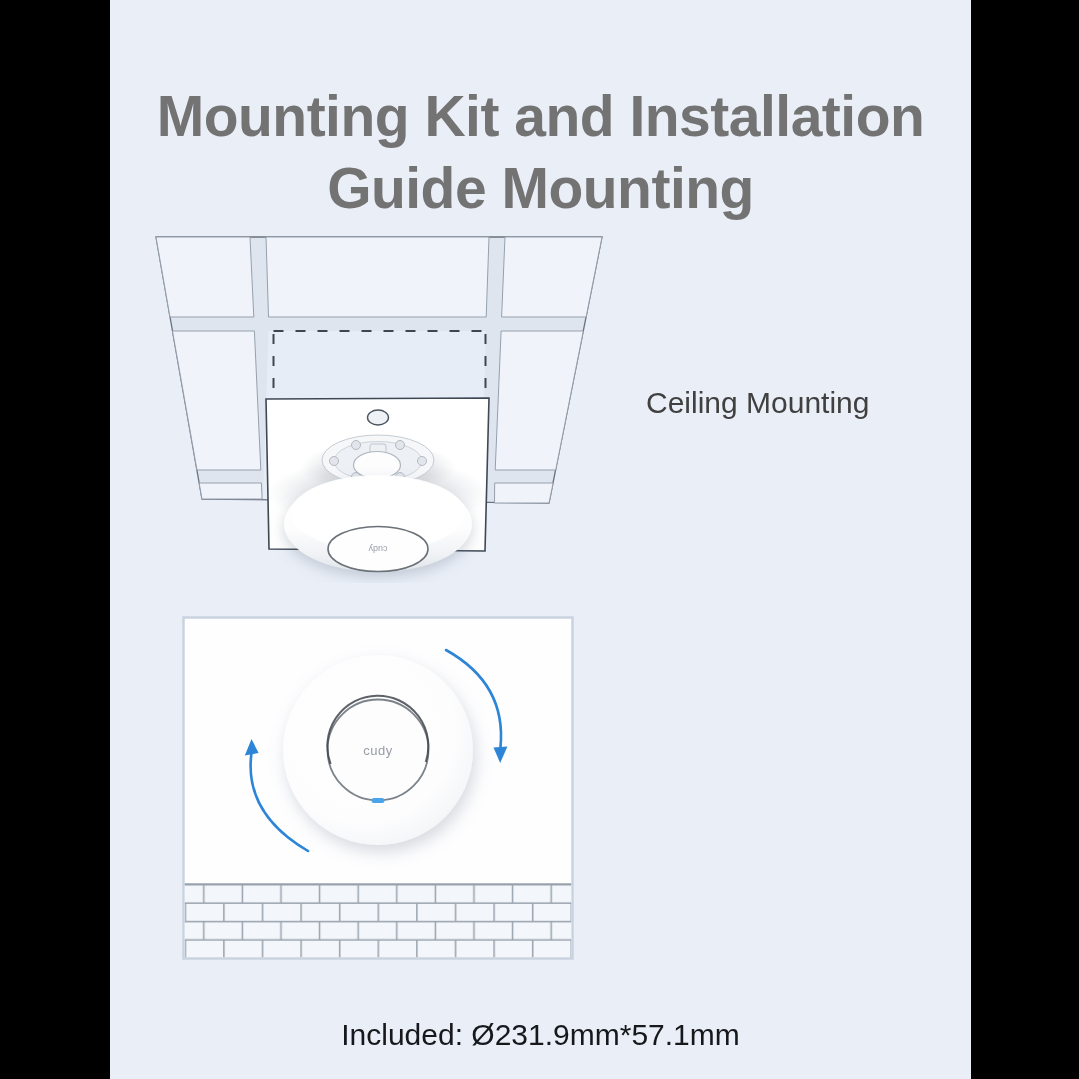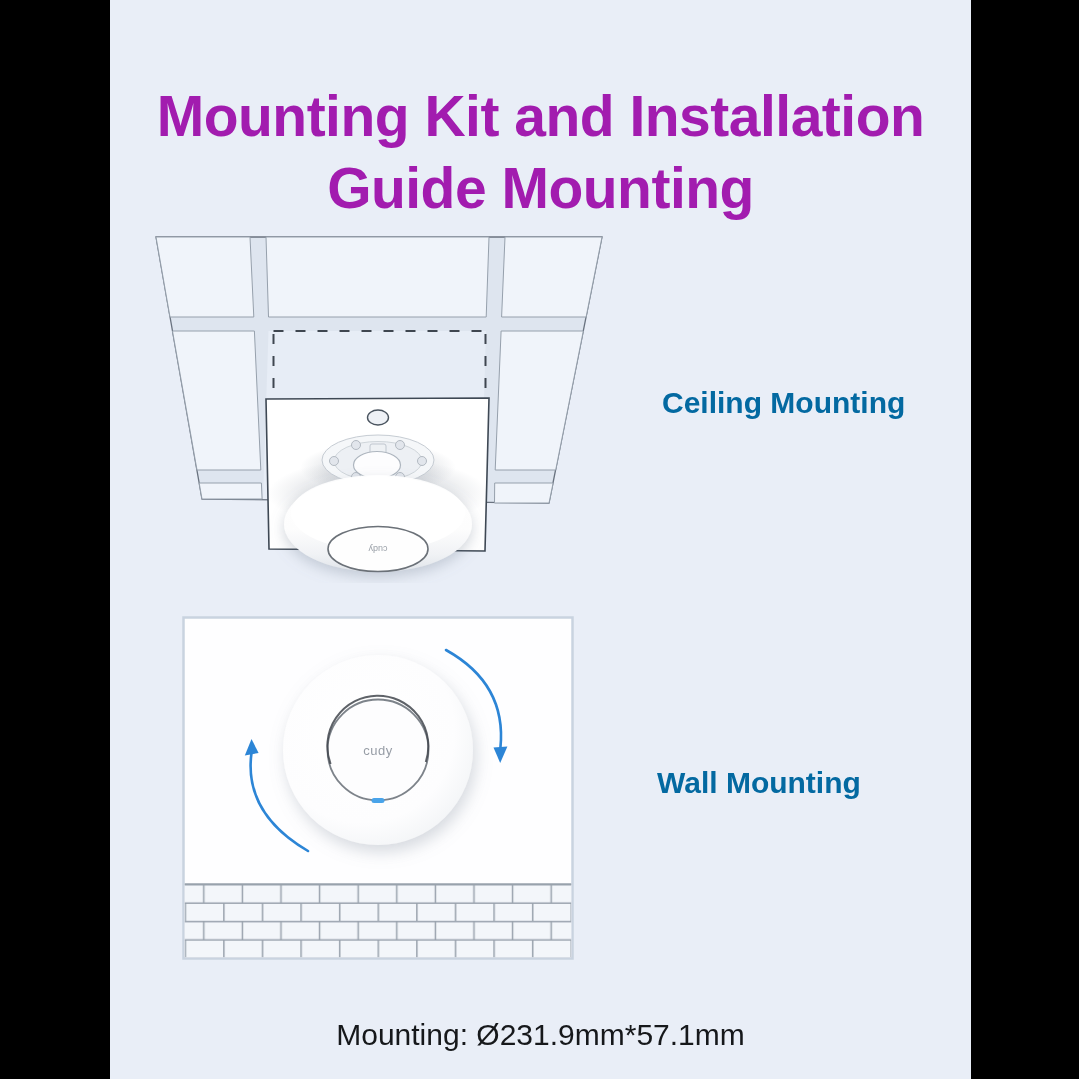--- a/index.html
+++ b/index.html
@@ -2,23 +2,23 @@
 <html><head>
 <meta charset="utf-8">
 <style>
   html,body{margin:0;padding:0;}
   body{font-family:"Liberation Sans", sans-serif; background:#000;}
   .canvas{position:relative;width:1079px;height:1079px;background:#e9eef7;overflow:hidden;}
   .side-bar{position:absolute;top:0;height:1079px;background:#000;}
   .side-bar.left{left:0;width:110px;}
   .side-bar.right{right:0;width:108px;}
   .title{position:absolute;left:110px;top:42px;width:861px;text-align:center;
-         font-size:57px;font-weight:700;line-height:72px;color:#a21caf;letter-spacing:-0.5px;}
+         font-size:57px;font-weight:700;line-height:72px;color:#737373;letter-spacing:-0.5px;}
   .title span{display:block;}
-  .section-label{position:absolute;font-size:30px;color:#0369a1;font-weight:700;white-space:nowrap;margin-left:16px;}
+  .section-label{position:absolute;font-size:30px;color:#404040;font-weight:400;white-space:nowrap;}
   .label-ceiling{left:646px;top:386px;}
   .label-wall{left:641px;top:766px;}
   .dimension{position:absolute;left:110px;top:1018px;width:861px;text-align:center;
              font-size:30px;color:#16181b;font-weight:400;}
   .illus{position:absolute;}
   .illus-ceiling{left:140px;top:228px;width:470px;height:355px;}
   .illus-wall{left:178px;top:613px;width:400px;height:350px;}
 </style>
 </head>
 <body>
@@ -135,17 +135,16 @@
     </g>
 
     <g>
       <path d="M308,851 Q243,813 251.6,752" fill="none" stroke-width="2.6" stroke-linecap="round" stroke="#2c85d6"></path>
       <polygon points="251.5,739 244.8,755.5 258.6,753" fill="#2c85d6"></polygon>
       <path d="M446,650 Q507,684 500.4,748" fill="none" stroke-width="2.6" stroke-linecap="round" stroke="#2c85d6"></path>
       <polygon points="500.2,763 493.5,747.5 507.4,746.5" fill="#2c85d6"></polygon>
     </g>
   </svg>
 
-  <div class="section-label label-wall">Wall Mounting</div>
 
-  <div class="dimension">Mounting: Ø231.9mm*57.1mm</div>
+  <div class="dimension">Included: Ø231.9mm*57.1mm</div>
 
 </div>
 
 </body></html>

